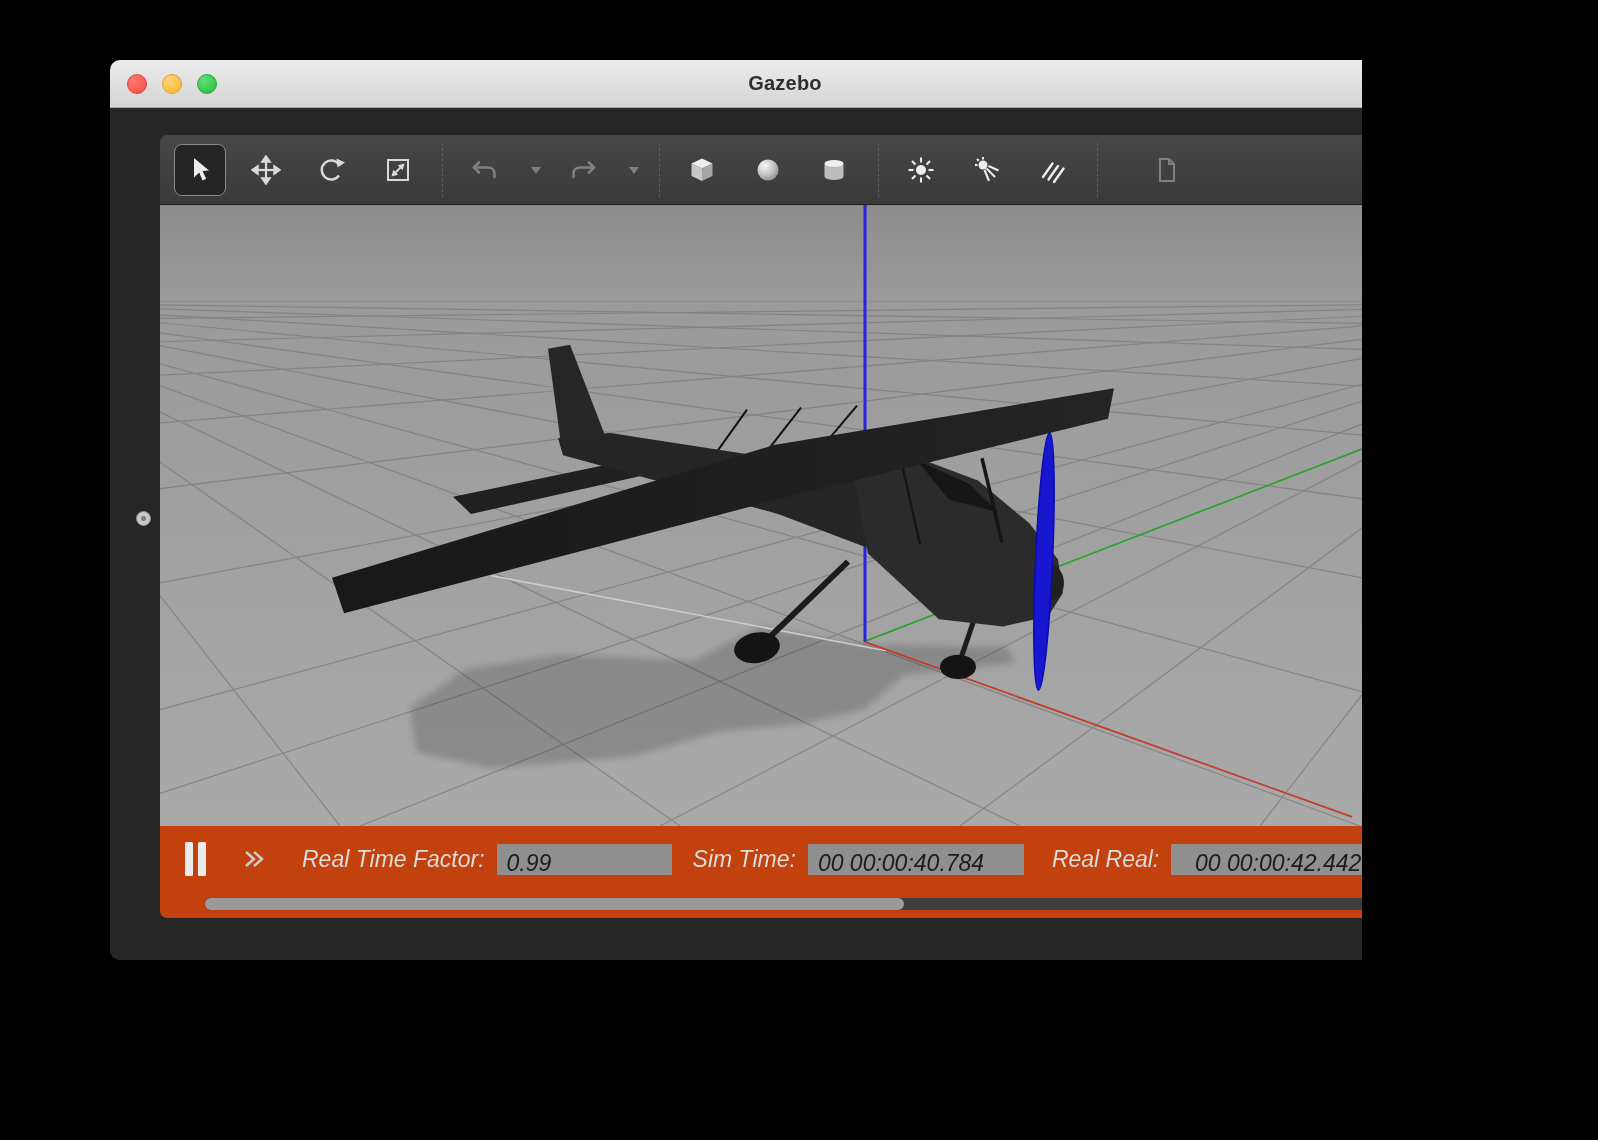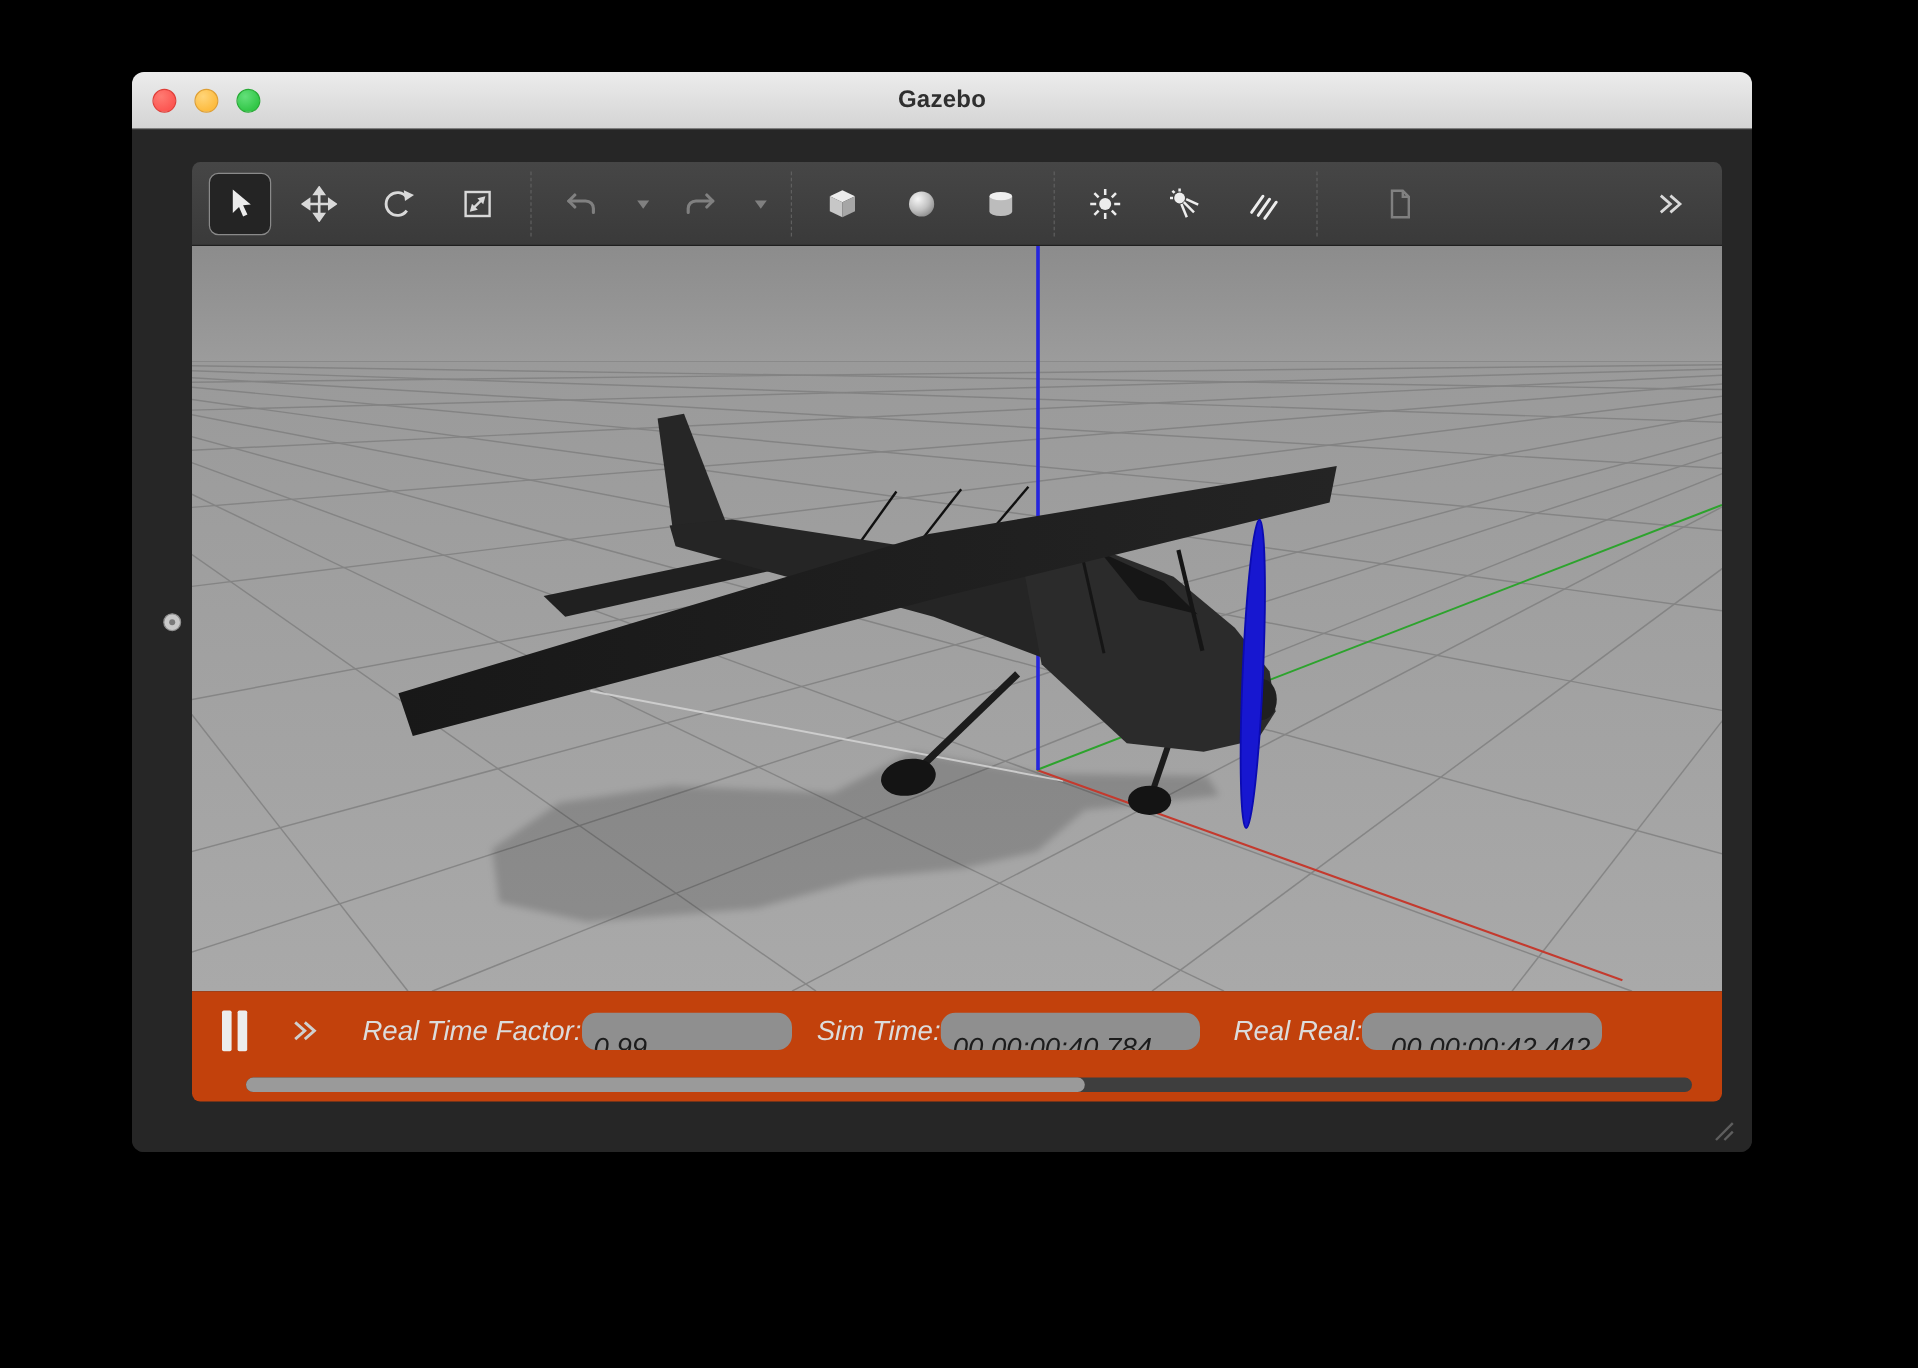--- a/index.html
+++ b/index.html
@@ -1,18 +1,18 @@
 <!DOCTYPE html>
 <html><head>
 <meta charset="utf-8">
 <style>
   * { margin:0; padding:0; box-sizing:border-box; }
   html,body { background:#000; }
   body { font-family:"Liberation Sans", sans-serif; }
-  .stage { position:relative; width:1598px; height:1140px; background:#000; overflow:hidden; }
+  .stage { position:relative; width:1362px; height:1140px; background:#000; overflow:hidden; }
 
   
   .window { position:absolute; left:110px; top:60px; width:1350px; height:900px;
             border-radius:10px; background:#262626;
             box-shadow:0 30px 70px rgba(0,0,0,.75); }
   .titlebar { position:absolute; left:0; top:0; right:0; height:48px;
               background:linear-gradient(#ececec,#d4d4d4);
               border-bottom:1px solid #a9a9a9; border-radius:10px 10px 0 0;
               display:flex; align-items:center; justify-content:center; }
   .title { font-size:20px; font-weight:700; color:#2f2f2f; letter-spacing:.2px; }
@@ -59,22 +59,22 @@
                position:relative; padding-top:10px;font-style:italic; }
   .controls { display:flex; align-items:center; height:46px; padding:0 16px;
               color:#dcdcdc; font-size:23px; }
   .pausebtn { width:40px; height:42px; background:transparent; border:none; padding:0;
               display:flex; align-items:center; justify-content:center; }
   .sb-chev { margin-left:26px; display:flex; align-items:center; }
   .sb-label { white-space:nowrap; }
   .lbl-rtf { margin-left:34px; }
   .lbl-sim { margin-left:21px; }
   .lbl-real { margin-left:28px; }
-  .sb-field { height:31px; background:#8f8f8f; border-radius:12px;
-              color:#1c1c1c; font-size:23px; line-height:31px; padding:14px 10px;
+  .sb-field { margin-left:12px; height:31px; background:#8f8f8f; border-radius:1px;
+              color:#1c1c1c; font-size:23px; line-height:31px; padding:4px 10px;
               white-space:nowrap; overflow:hidden; }
   .f-rtf { width:175px; }
   .f-sim { width:216px; }
   .f-real { width:200px;text-align:right; }
   .scrolltrack { position:absolute; left:45px; right:25px; bottom:8px; height:12px;
                  background:#3e3e3e; border-radius:6px; }
   .scrollthumb { height:100%; width:58%; background:#9a9a9a; border-radius:6px; }
 
   .resize-grip { position:absolute; right:14px; bottom:8px; width:26px; height:26px; }
 </style>

